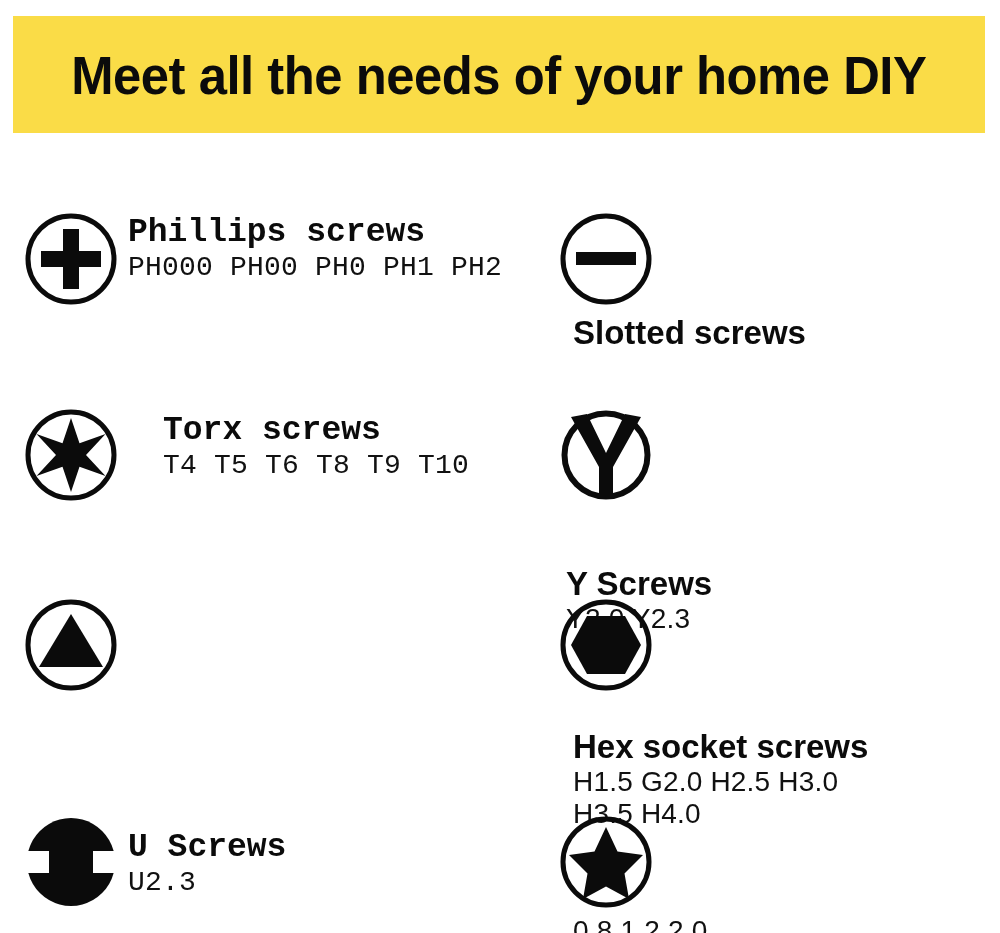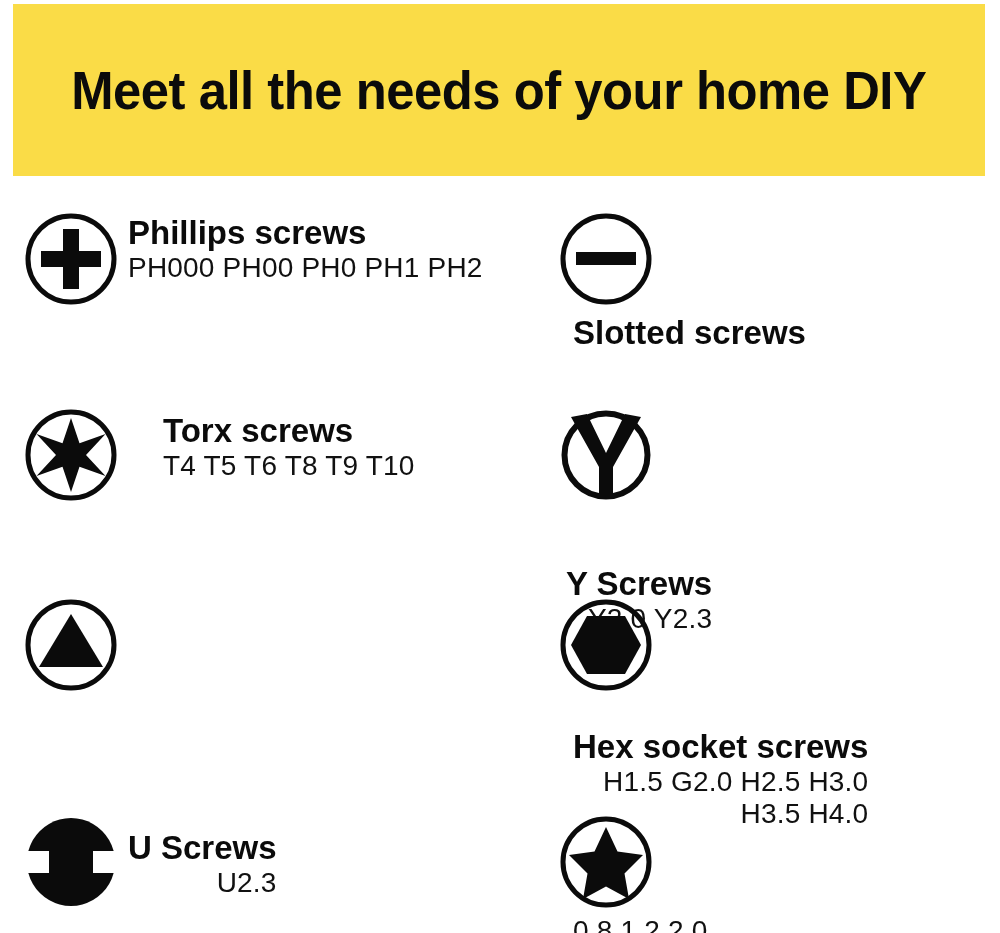--- a/index.html
+++ b/index.html
@@ -13,23 +13,23 @@
     overflow: hidden;
     font-family: "Liberation Sans", sans-serif;
     color: #111111;
     position: relative;
   }
 
   
   #banner {
     position: absolute;
     left: 13px;
-    top: 4px;
+    top: 16px;
     width: 972px;
-    height: 172px;
+    height: 117px;
     background: #FADC47;
     display: flex;
     align-items: center;
     justify-content: center;
   }
   #banner-title {
     font-family: "Liberation Sans", sans-serif;
     font-weight: 700;
     font-size: 54px;
     line-height: 1;
@@ -46,21 +46,21 @@
     left: 0;
     top: 151px;
     width: 1000px;
     height: 782px;
   }
   .cell {
     position: absolute;
     display: flex;
     align-items: flex-start;
   }
-  .col-left  { left: 25px;  width: 520px; }
+  .col-left  { left: 25px;  width: 520px; font-family: Liberation Mono, monospace; }
   .col-right { left: 560px; width: 430px; flex-direction: column; }
 
   .row1 { top: 62px; }
   .row2 { top: 258px; gap: 32px; }
   .row3 { top: 448px; }
   .row4 { top: 665px; }
 
   .icon-wrap {
     width: 92px;
     height: 92px;
@@ -81,21 +81,20 @@
     color: #0b0b0b;
     white-space: nowrap;
   }
   .cell-sizes {
     font-size: 28px;
     font-weight: 400;
     line-height: 34px;
     color: #111111;
     white-space: nowrap;
     letter-spacing: 0.2px;
-    text-align: right;
   }
   .cell-sizes + .cell-sizes { margin-top: -2px; }
 
   
   .cell.col-right.row1 .texts { padding-left: 13px; padding-top: 10px; }
   .cell.col-right.row2 .texts { padding-left: 6px;  padding-top: 8px; margin-top: 25px; }
   .cell.col-right.row3 .texts { padding-left: 13px; padding-top: 2px; margin-top: 36px; }
   .cell.col-right.row4 .texts { padding-left: 13px; padding-top: 6px; }
   .cell.col-left.row4  .texts { padding-left: 11px; padding-top: 14px; }
   .cell.col-left.row3  .texts { padding-left: 14px; padding-top: 4px; }

